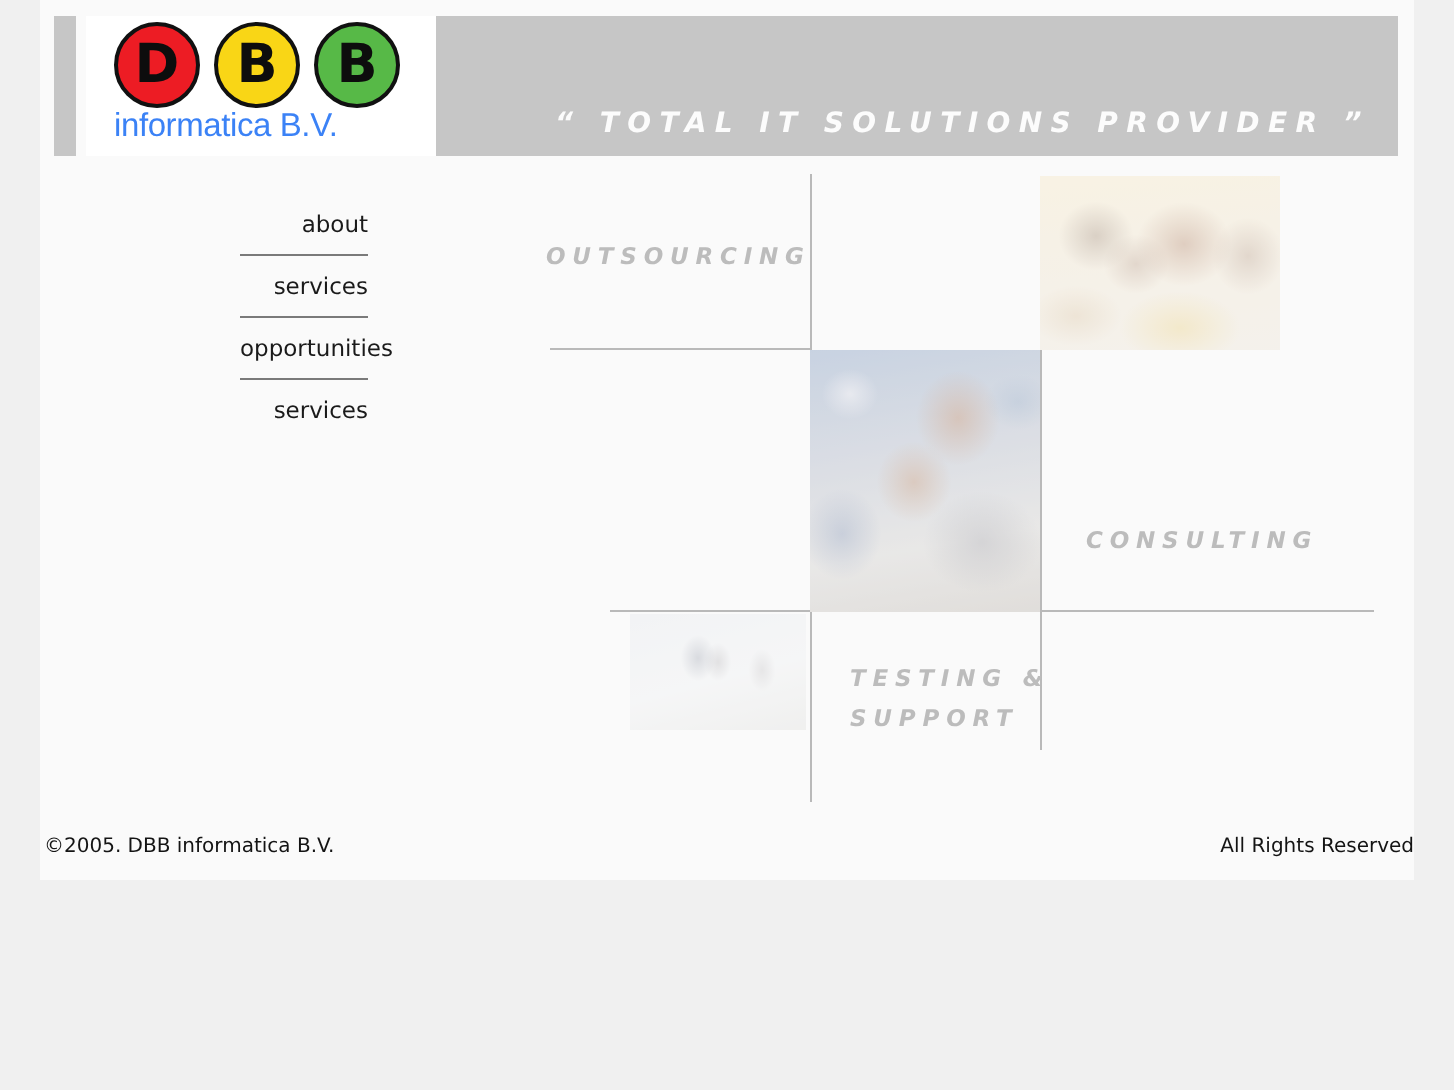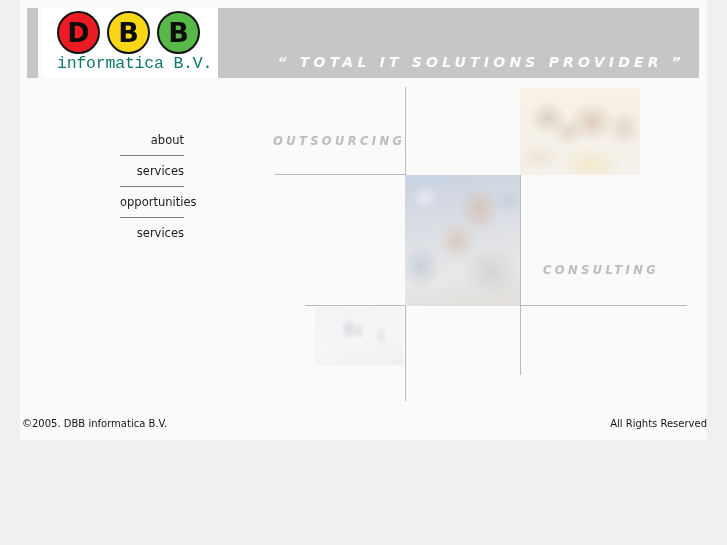--- a/index.html
+++ b/index.html
@@ -73,24 +73,24 @@
   }
   .logo-dot.d0 { left: 0px; }
   .logo-dot.d1 { left: 50px; }
   .logo-dot.d2 { left: 100px; }
 
   #logo-wordmark {
     position: absolute;
     left: 14px;
     top: 46px;
     width: 152px;
-    font-family: Liberation Mono, monospace;
+    font-family: Liberation Sans, sans-serif;
     font-size: 16.5px;
     letter-spacing: -0.2px;
-    color: #0f766e;
+    color: #3b82f6;
     white-space: nowrap;
   }
 
   #tagline-band {
     position: absolute;
     left: 198px;
     top: 8px;
     width: 481px;
     height: 70px;
     background: #c6c6c6;
@@ -107,21 +107,20 @@
     color: #fcfcfc;
     white-space: nowrap;
   }
 
   
   #nav {
     position: absolute;
     left: 100px;
     top: 104px;
     width: 64px;
-    margin-top: 28px;
   }
   .nav-item {
     display: block;
     text-align: right;
     font-family: "DejaVu Sans", sans-serif;
     font-size: 11.5px;
     color: #1a1a1a;
     padding: 0;
     height: 16px;
     line-height: 16px;
@@ -218,21 +217,21 @@
     position: absolute;
     font-family: "DejaVu Sans", sans-serif;
     font-style: italic;
     font-weight: bold;
     font-size: 11.5px;
     letter-spacing: 3.4px;
     color: #bcbcbc;
     white-space: nowrap;
     text-transform: uppercase;
   }
-  #label-outsourcing { left: 253px; top: 134px; }
+  #label-outsourcing { left: 253px; top: 121px; }
   #label-consulting  { left: 523px; top: 225px; margin-top: 38px; }
   #label-testing     { left: 405px; top: 329px; line-height: 20px; white-space: normal; width: 110px; }
 
   
   #footer {
     position: absolute;
     left: 20px;
     top: 418px;
     width: 687px;
     height: 18px;
@@ -299,19 +298,20 @@
     <div class="veil"></div>
   </div>
 
   <div class="photo" id="photo-testing">
     <div class="shade"></div>
     <div class="veil"></div>
   </div>
 
   <div class="quad-label" id="label-outsourcing">Outsourcing</div>
   <div class="quad-label" id="label-consulting">Consulting</div>
+  <div class="quad-label" id="label-testing">Testing &amp; Support</div>
 
 </div>
 
 <div id="footer">
   <div id="footer-left">©2005. DBB informatica B.V.</div>
   <div id="footer-right">All Rights Reserved</div>
 </div>
 
 </body></html>

